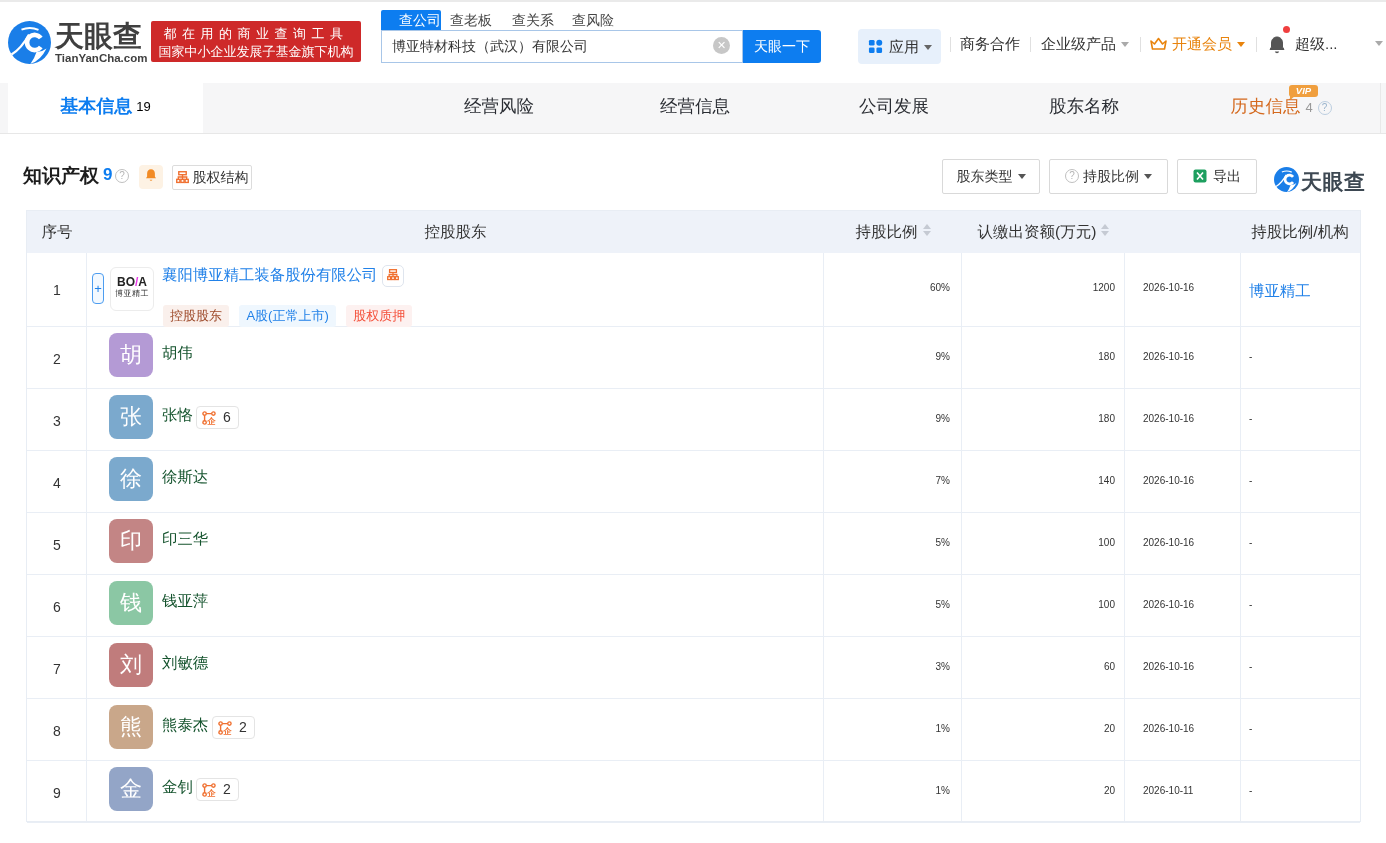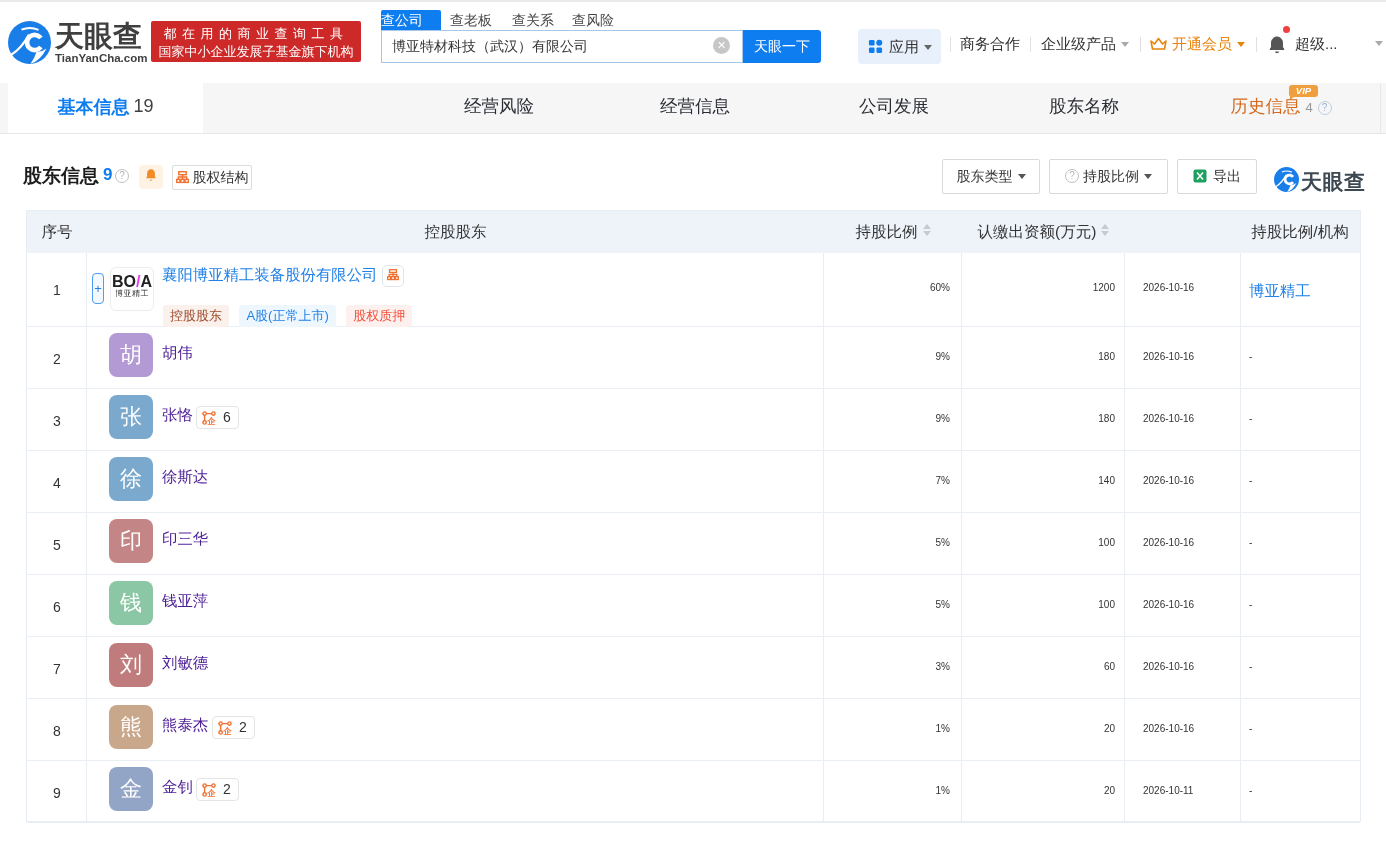--- a/index.html
+++ b/index.html
@@ -9,53 +9,53 @@
 body { position:relative; }
 
 #topline { position:absolute; left:0; top:0; width:1386px; height:2px; background:#eaeaea; }
 #hdr { position:absolute; left:0; top:2px; width:1386px; height:82px; background:#fff; }
 #tyc-name { position:absolute; left:55px; top:19px; font-size:29px; font-weight:900; color:#3f3f3f; letter-spacing:0; line-height:30px; }
 #tyc-url { position:absolute; left:55px; top:50px; font-size:11.5px; font-weight:bold; color:#3f3f3f; letter-spacing:0; }
 #redbox { position:absolute; left:151px; top:19px; width:210px; height:41px; background:#ce2929; color:#fff; border-radius:2px; padding-top:3px; text-align:center; }
 #redbox .l1 { font-size:13px; letter-spacing:5.5px; line-height:19px; white-space:nowrap; }
 #redbox .l2 { font-size:13px; letter-spacing:0px; line-height:17px; white-space:nowrap; }
 .stab { position:absolute; top:8px; height:21px; line-height:21px; font-size:14px; color:#454545; }
-#stab1 { left:381px; width:60px; background:#0d7df0; color:#fff; text-align:left; border-radius:2px 2px 0 0; }
+#stab1 { left:381px; width:60px; background:#0d7df0; color:#fff; text-align:right; border-radius:2px 2px 0 0; }
 #sinput { position:absolute; left:381px; top:28px; width:362px; height:33px; border:1px solid #a8c6e8; background:#fff; line-height:31px; font-size:14px; color:#333; padding-left:10px; }
 #sclear { position:absolute; left:713px; top:35px; width:17px; height:17px; border-radius:50%; background:#c7c7c7; color:#fff; font-size:11px; line-height:17px; text-align:center; }
 #sbtn { position:absolute; left:743px; top:28px; width:78px; height:33px; background:#0d7df0; color:#fff; font-size:14px; line-height:33px; text-align:center; border-radius:0 3px 3px 0; }
 .hmenu { position:absolute; top:33px; height:18px; line-height:18px; font-size:15px; color:#333; }
 .hsep { position:absolute; top:35px; width:1px; height:15px; background:#e0e0e0; }
 .caret { display:inline-block; width:0; height:0; border-left:4px solid transparent; border-right:4px solid transparent; border-top:5px solid #666; vertical-align:middle; margin-left:5px; margin-top:-2px; }
 .caret.lt { border-top-color:#aaa; }
 .caret.or { border-top-color:#e8830c; }
 #appbtn { position:absolute; left:858px; top:27px; width:83px; height:35px; background:#e7f0fb; border-radius:4px; line-height:35px; padding-left:10px; font-size:15px; color:#333; }
 
 #nav { position:absolute; left:0; top:83px; width:1386px; height:51px; background:#f6f6f7; border-bottom:1px solid #e7e7e7; }
 .ntab { position:absolute; top:0; height:50px; line-height:47px; text-align:center; font-size:17.5px; color:#2a2d33; width:196px; }
 #ntab1 { left:8px; width:195px; background:#fff; font-weight:bold; color:#0d7df0; font-size:18px; }
-#ntab1 sup { font-weight:normal; font-size:18px; color:#404040; vertical-align:1px; margin-left:4px; }
+#ntab1 sup { font-weight:normal; font-size:13px; color:#000000; vertical-align:1px; margin-left:4px; }
 
 #title { position:absolute; left:23px; top:163px; font-size:19px; font-weight:bold; color:#1c1c1c; }
 #title-n { position:absolute; left:103px; top:165px; font-size:17px; font-weight:bold; color:#0d7df0; }
 .qmark { display:inline-block; width:14px; height:14px; border:1px solid #c0c0c0; border-radius:50%; color:#b5b5b5; font-size:10px; line-height:12px; text-align:center; }
 #title-q { position:absolute; left:115px; top:169px; }
 #bellbtn { position:absolute; left:139px; top:165px; width:24px; height:24px; background:#fdf2e4; border-radius:4px; text-align:center; line-height:24px; }
 #equitybtn { position:absolute; left:172px; top:165px; width:80px; height:25px; border:1px solid #dcdcdc; border-radius:2px; background:#fff; font-size:14px; color:#333; line-height:23px; text-align:center; }
 .rbtn { position:absolute; top:159px; height:35px; border:1px solid #d9d9d9; border-radius:2px; background:#fff; font-size:14px; color:#333; line-height:33px; text-align:center; }
 
 #tbl { position:absolute; left:26px; top:210px; width:1335px; height:612px; border:1px solid #e8edf4; }
 #thead { position:absolute; left:0; top:0; width:1333px; height:42px; background:#eef2f9; }
 .th { position:absolute; top:0; height:42px; line-height:42px; font-size:15.5px; font-weight:500; color:#333; text-align:center; }
 .vline { position:absolute; top:42px; width:1px; height:568px; background:#e9eef5; }
 .row { position:absolute; left:0; width:1333px; border-bottom:1px solid #e9eef5; }
 .seq { position:absolute; left:0; width:60px; text-align:center; font-size:14px; color:#333; }
 .cell { position:absolute; font-size:10px; color:#333; }
 .avatar { position:absolute; left:82px; width:44px; height:44px; border-radius:8px; color:#fff; font-size:22px; text-align:center; line-height:44px; }
-.pname { position:absolute; left:135px; font-size:15.4px; color:#4c1d95; }
+.pname { position:absolute; left:135px; font-size:15.4px; color:#14532d; }
 .pct { position:absolute; left:797px; width:126px; text-align:right; }
 .amt { position:absolute; left:935px; width:153px; text-align:right; }
 .dt  { position:absolute; left:1098px; width:116px; text-align:left; padding-left:18px; }
 .rel { position:absolute; left:1222px; }
 .badge { position:absolute; height:23px; border:1px solid #e4e4e4; border-radius:4px; line-height:21px; font-size:14px; color:#333; padding:0 7px 0 5px; background:#fff; }
 .tag { display:inline-block; height:22px; line-height:22px; font-size:13px; padding:0 7px; border-radius:3px; margin-right:6px; }
 .sort { display:inline-block; width:8px; height:13px; position:relative; margin-left:5px; vertical-align:-1px; }
 .sort::before { content:""; position:absolute; left:0; top:-1px; border-left:4px solid transparent; border-right:4px solid transparent; border-bottom:5px solid #c5cad3; }
 .sort::after { content:""; position:absolute; left:0; top:6px; border-left:4px solid transparent; border-right:4px solid transparent; border-top:5px solid #c5cad3; }
 .pico { vertical-align:-3px; margin-right:3px; }
@@ -111,21 +111,21 @@
 <div id="nav">
   <div class="ntab" id="ntab1">基本信息<sup>19</sup></div>
   <div class="ntab" style="left:401px">经营风险</div>
   <div class="ntab" style="left:597px">经营信息</div>
   <div class="ntab" style="left:796px">公司发展</div>
   <div class="ntab" style="left:986px">股东名称</div>
   <div class="ntab" style="left:1183px;color:#d4691e">历史信息<span style="font-size:13px;color:#999;margin-left:5px">4</span><span class="qmark" style="border-color:#bccee0;color:#9ab4cc;margin-left:5px;vertical-align:1px">?</span></div>
   <div class="abs" style="left:1289px;top:2px;width:29px;height:12px;background:#f09f3e;border-radius:3px;color:#fff;font-size:9.5px;font-weight:bold;font-style:italic;text-align:center;line-height:12px">VIP<div class="abs" style="left:1px;top:11px;width:0;height:0;border-left:5px solid #f09f3e;border-bottom:4px solid transparent"></div></div>
   <div class="abs" style="left:1380px;top:0;width:1px;height:50px;background:#e8e8e8"></div>
 </div>
-<div id="title">股东信息</div>
+<div id="title">知识产权</div>
 <div id="title-n">9</div>
 <span class="qmark abs" id="title-q">?</span>
 <div id="bellbtn"><svg width="14" height="14" viewBox="0 0 18 18">
       <path d="M9 1.5 C5.9 1.5 4 3.8 4 7 L4 11 L2.6 13.3 L15.4 13.3 L14 11 L14 7 C14 3.8 12.1 1.5 9 1.5 Z" fill="#f28b25"></path>
       <path d="M7.2 15 A1.9 1.9 0 0 0 10.8 15 Z" fill="#f28b25"></path>
     </svg></div>
 <div id="equitybtn"><svg width="13" height="13" viewBox="0 0 14 14" style="vertical-align:-2px;margin-right:4px">
       <g fill="none" stroke="#f07030" stroke-width="1.5">
         <rect x="3" y="0.8" width="8" height="3.2"></rect>
         <rect x="0.8" y="9" width="3.4" height="3.3"></rect>
@@ -160,21 +160,21 @@
   <div class="vline" style="left:59px"></div>
   <div class="vline" style="left:796px"></div>
   <div class="vline" style="left:934px"></div>
   <div class="vline" style="left:1097px"></div>
   <div class="vline" style="left:1213px"></div>
 
   <div class="row" style="top:42px;height:74px">
     <div class="seq" style="top:29px">1</div>
     <div class="abs" style="left:65px;top:20px;width:12px;height:31px;border:1px solid #4d9df0;border-radius:4px;background:#f3f9ff;color:#2181e8;font-size:13px;line-height:29px;text-align:center">+</div>
     <div class="abs" style="left:83px;top:14px;width:44px;height:44px;border:1px solid #ececec;border-radius:6px;background:#fff;text-align:center">
-      <div style="font-size:16px;font-weight:bold;color:#222;margin-top:7px;line-height:14px">BO<span style="color:#e83ce8">/</span>A</div>
+      <div style="font-size:12px;font-weight:bold;color:#222;margin-top:7px;line-height:14px">BO<span style="color:#e83ce8">/</span>A</div>
       <div style="font-size:8px;color:#333;line-height:10px;letter-spacing:0.5px">博亚精工</div>
     </div>
     <div class="abs" style="left:135px;top:14px;font-size:15.4px;line-height:16px;color:#2181e8">襄阳博亚精工装备股份有限公司</div>
     <div class="abs" style="left:355px;top:12px;width:22px;height:22px;border:1px solid #dfe5ee;border-radius:5px;text-align:center;line-height:20px"><svg width="12" height="12" viewBox="0 0 14 14">
           <g fill="none" stroke="#f07030" stroke-width="1.5">
             <rect x="3" y="0.8" width="8" height="3.2"></rect>
             <rect x="0.8" y="9" width="3.4" height="3.3"></rect>
             <rect x="5.3" y="9" width="3.4" height="3.3"></rect>
             <rect x="9.8" y="9" width="3.4" height="3.3"></rect>
             <path d="M7 4 L7 6.4 M2.5 9 L2.5 6.4 L11.5 6.4 L11.5 9 M7 6.4 L7 9"></path>

